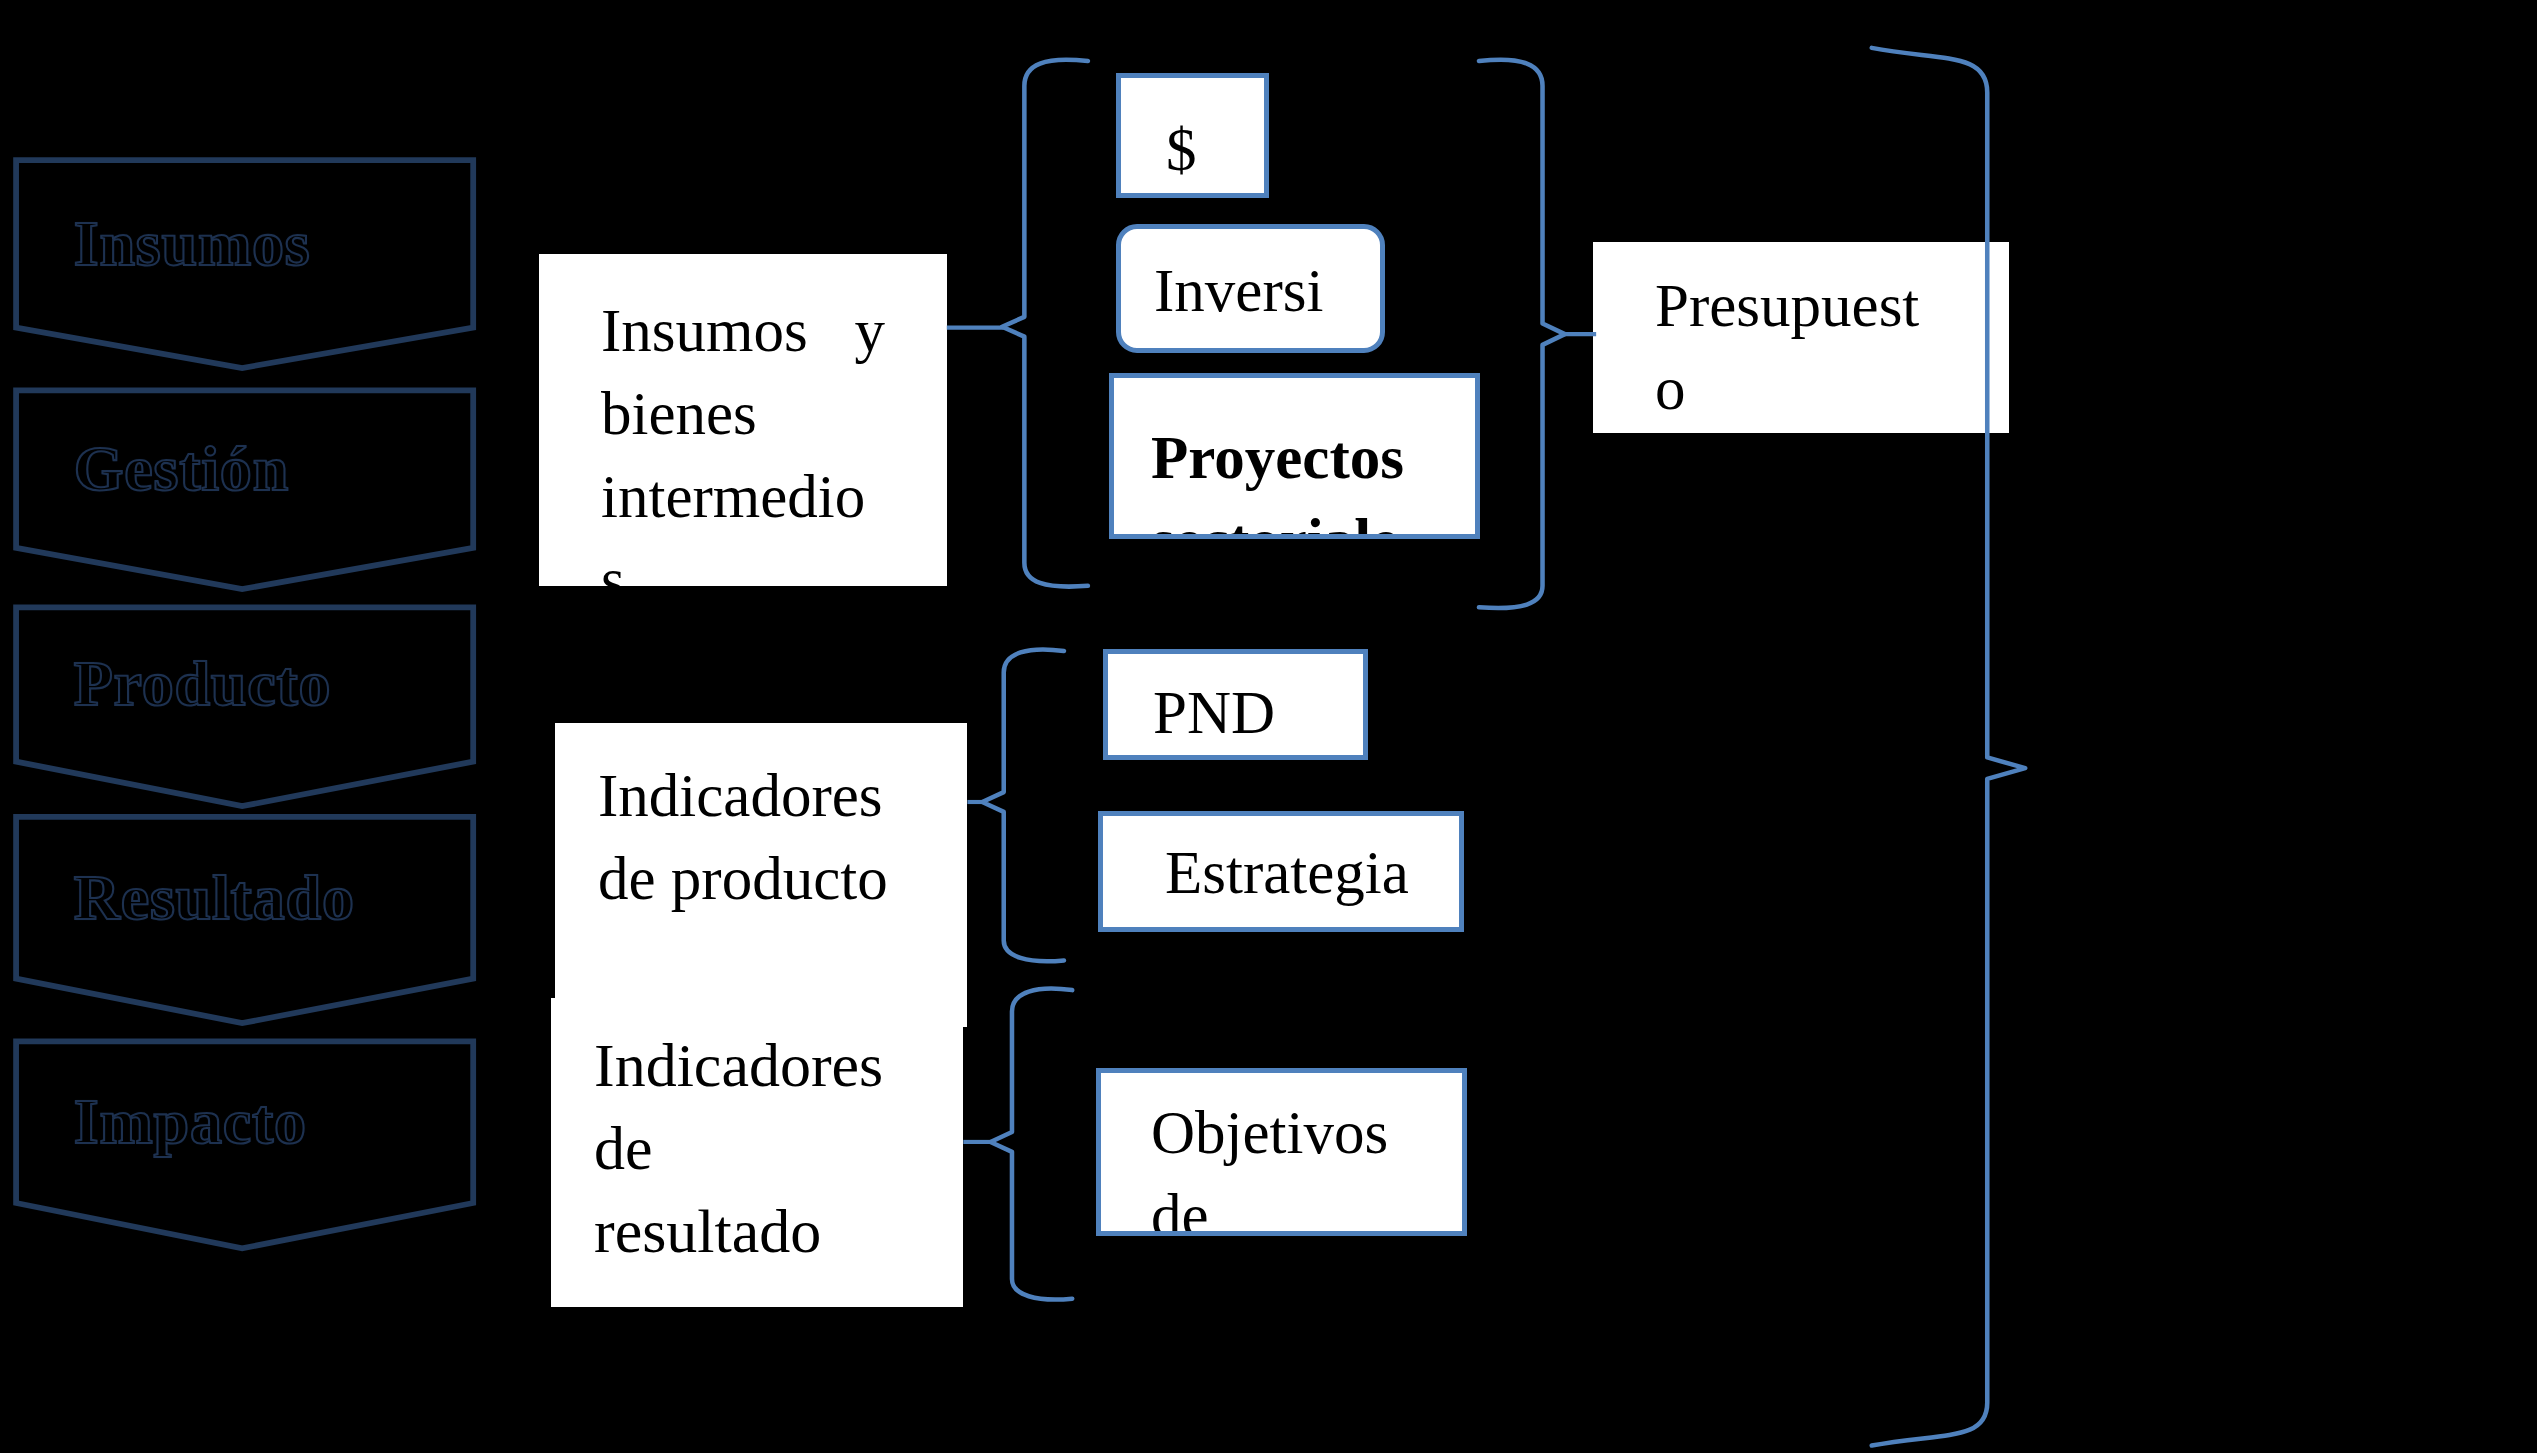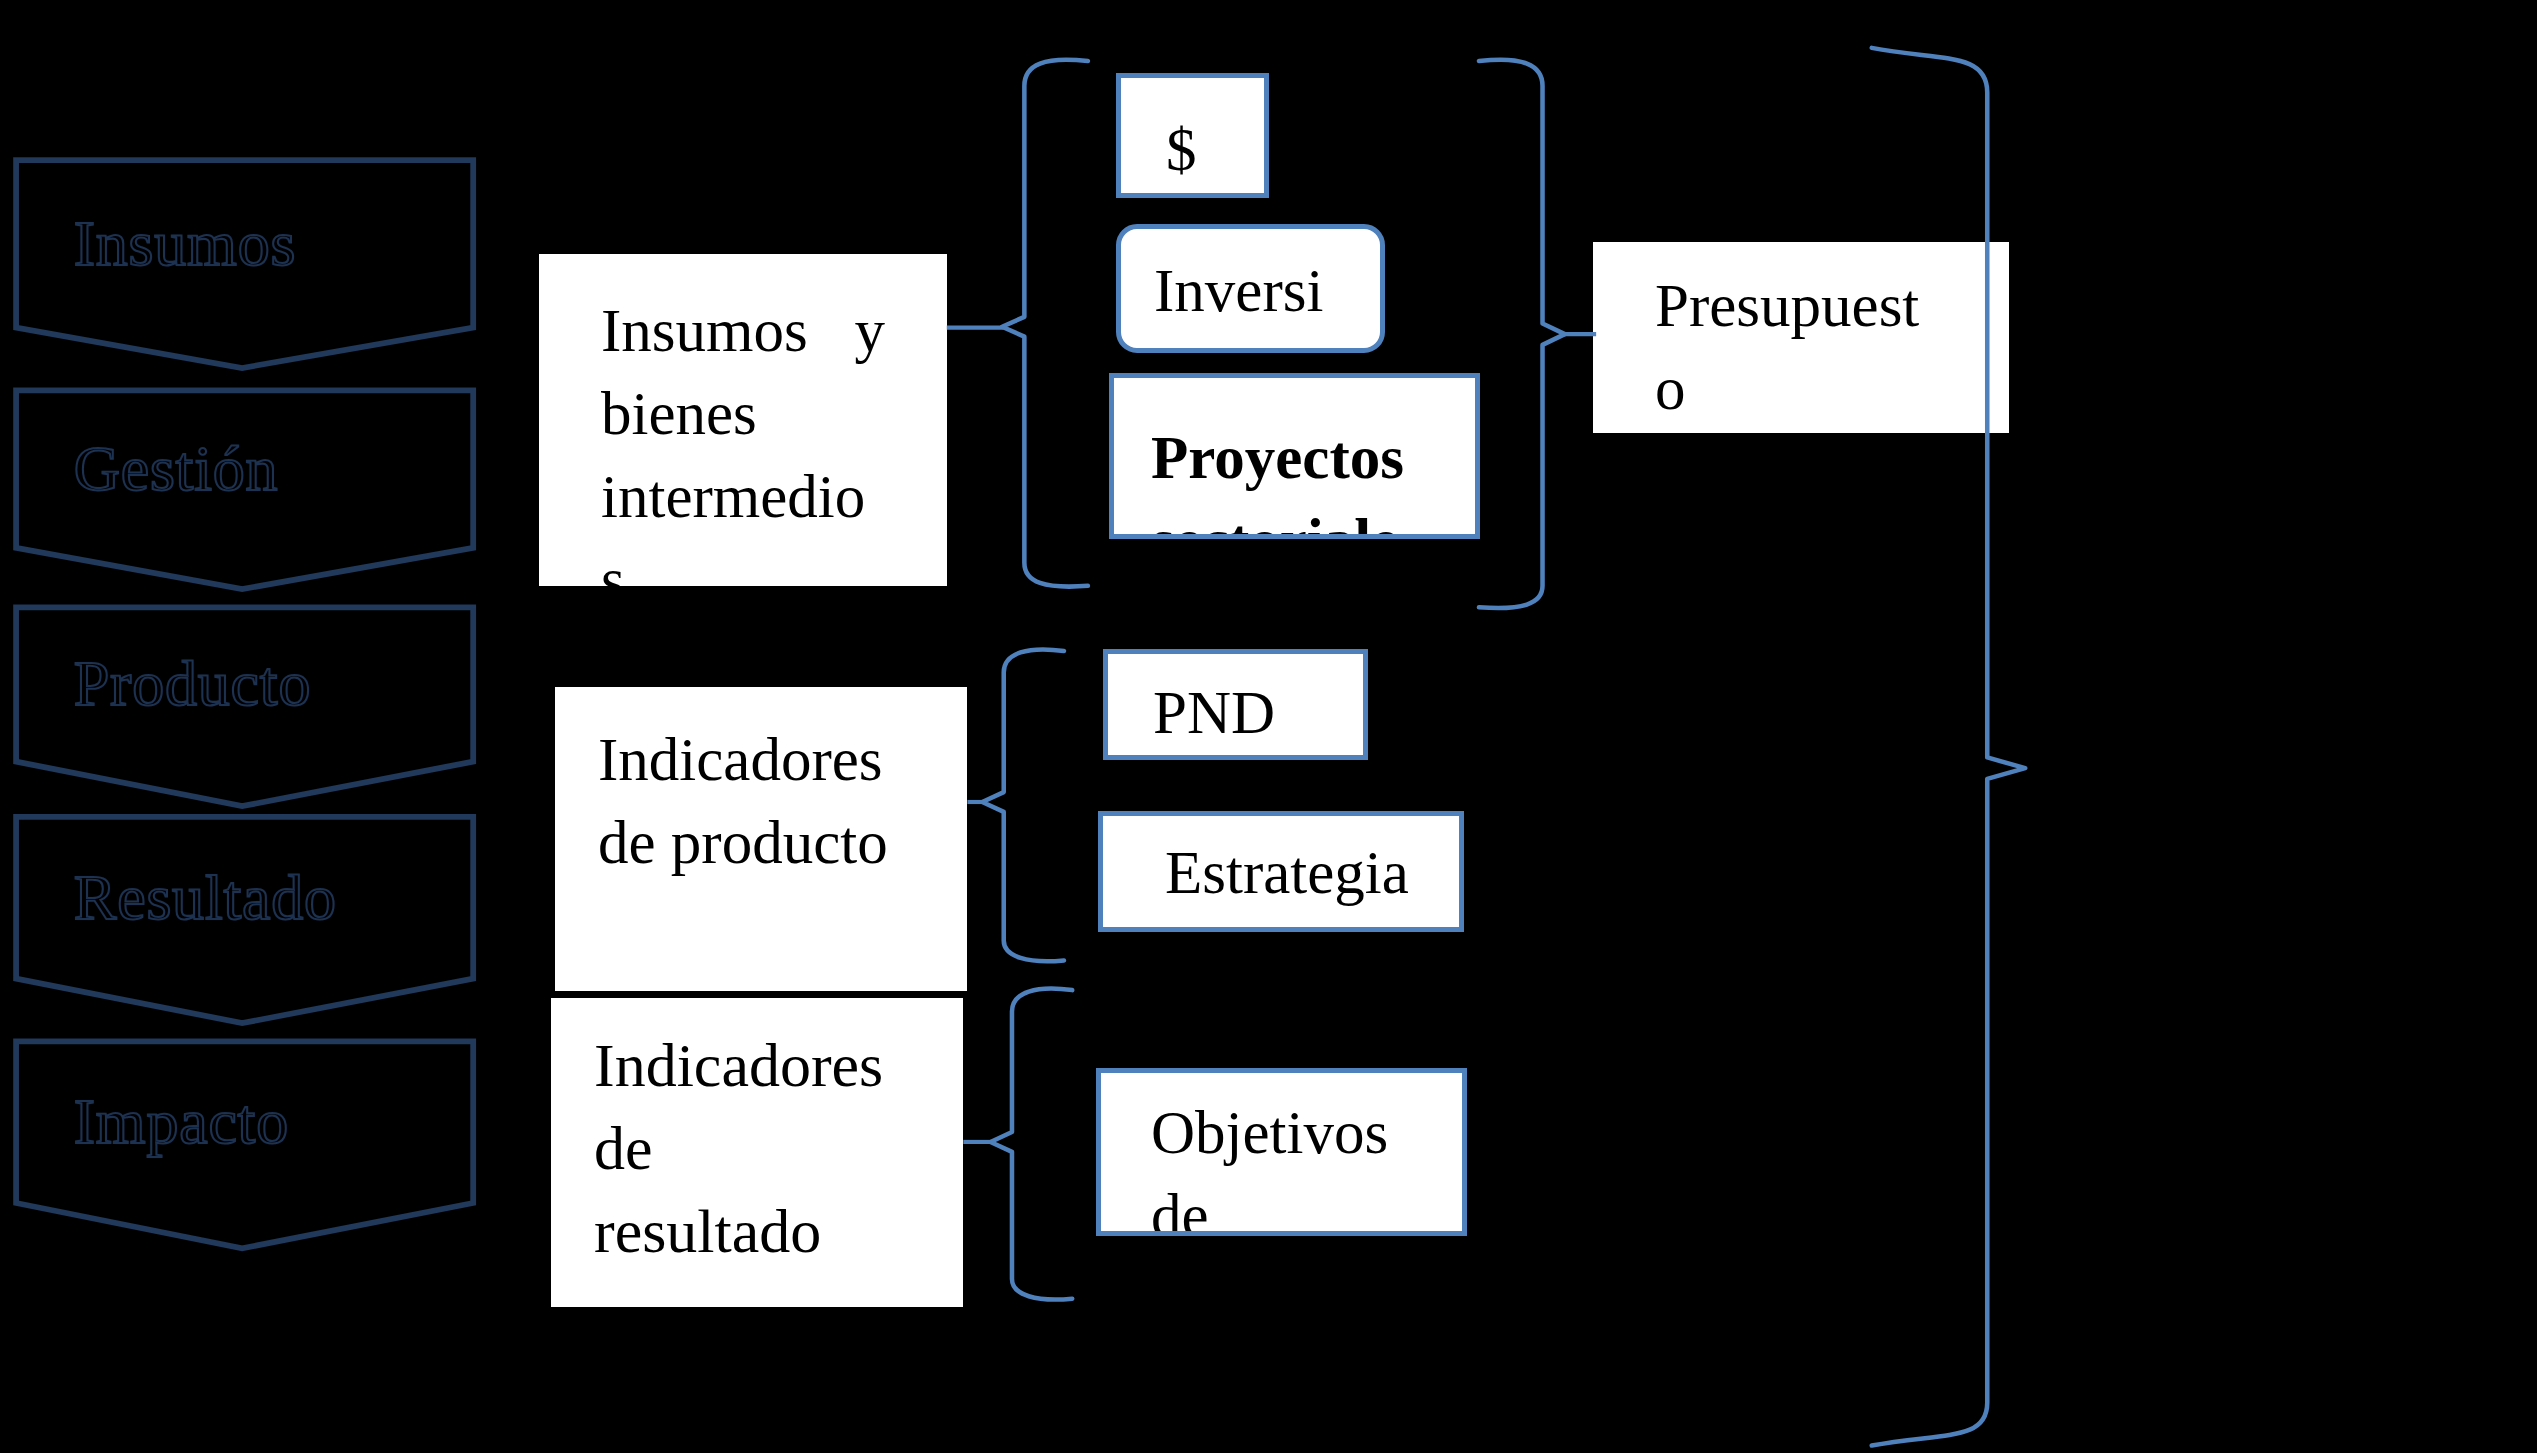--- a/index.html
+++ b/index.html
@@ -26,35 +26,35 @@
   .justify{text-align:justify;}
   .bw{overflow-wrap:break-word;word-break:break-word;}
 
   #b-insumos-bienes{left:539px;top:254px;width:408px;height:332px;padding:35px 62px;}
   #b-dollar{left:1116px;top:73px;width:153px;height:125px;padding:30px 0 0 45px;}
   #b-inversio{left:1116px;top:224px;width:269px;height:129px;padding:20px 33px;border-radius:21px;}
   #b-proyectos{left:1109px;top:373px;width:371px;height:166px;padding:38px 37px;font-weight:bold;}
   #b-presupuesto{left:1593px;top:242px;width:416px;height:191px;padding:21.5px 62px;}
   #b-pnd{left:1103px;top:649px;width:265px;height:111px;padding:16.5px 45px;}
   #b-estrategia{left:1098px;top:811px;width:366px;height:121px;padding:15px 62px;}
-  #b-ind-producto{left:555px;top:687px;width:412px;height:304px;padding:31px 43px;}
+  #b-ind-producto{left:555px;top:723px;width:412px;height:304px;padding:31px 43px;}
   #b-ind-resultado{left:551px;top:998px;width:412px;height:309px;padding:26px 74px 23px 43px;font-size:62px;}
   #b-objetivos{left:1096px;top:1068px;width:371px;height:168px;padding:18px 50px;}
   #b-presupuesto-res{left:2023px;top:642px;width:406px;height:282px;padding:16.5px 58px;}
 
   
   .stage-label{
     position:absolute;
     z-index:6;
     display:flex;
     align-items:center;
     padding-left:58px;
     box-sizing:border-box;
     font-size:64px;
-    font-weight:normal;
+    font-weight:bold;
     color:#000;
     -webkit-text-stroke:2.1px #1d3150;
     text-shadow:0 0 1.7px #24385a;
     letter-spacing:0.8px;
   }
   #s-insumos{left:15.7px;top:160px;width:457px;height:168px;}
   #s-gestion{left:15.7px;top:390px;width:457px;height:158px;}
   #s-producto{left:15.7px;top:607px;width:457px;height:154px;}
   #s-resultado{left:15.7px;top:817px;width:457px;height:162px;}
   #s-impacto{left:15.7px;top:1041px;width:457px;height:162px;}

